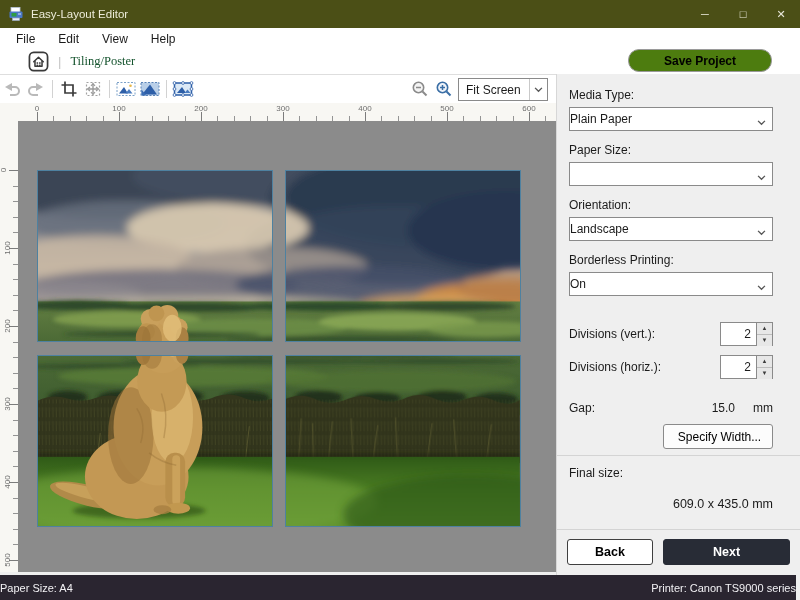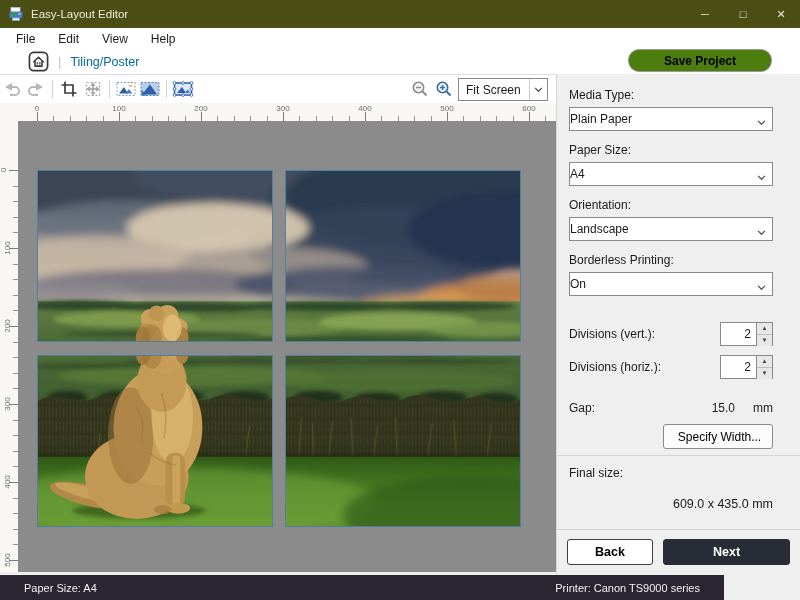--- a/index.html
+++ b/index.html
@@ -15,21 +15,21 @@
   .win-btn{width:38px;text-align:center;line-height:28px;font-size:11px;color:#e9e8da;}
   
   .chrome{position:absolute;left:0;top:28px;width:800px;height:75px;background:#ffffff;}
   .menubar{position:absolute;left:0;top:0;width:800px;height:21px;display:flex;
            align-items:center;padding-left:12px;}
   .menu-item{font-size:12px;margin-right:15px;padding:2px 4px;}
   .headerrow{position:absolute;left:0;top:21px;width:800px;height:25px;display:flex;
              align-items:center;border-bottom:1px solid #dedede;}
   .home-btn{margin-left:26px;width:24px;height:22px;display:flex;align-items:center;justify-content:center;}
   .crumb-sep{color:#c4c4c4;font-size:13px;margin:0 9px 0 8px;}
-  .crumb{font-size:12.5px;color:#0369a1;}
+  .crumb{font-size:12.5px;color:#14532d;font-family:Liberation Serif, serif;}
   .save-btn{position:absolute;top:21px;right:28px;width:144px;height:23px;background:#4d7c0f;
             border:1px solid #9a9a9a;border-radius:11px;font-weight:700;font-size:12px;
             font-family:"Liberation Sans",sans-serif;display:flex;align-items:center;justify-content:center;}
   .toolbar{position:absolute;left:0;top:47px;width:556px;height:28px;display:flex;align-items:center;}
   .tb-btn{width:24px;height:22px;display:flex;align-items:center;justify-content:center;}
   .tb-sep{width:1px;height:18px;background:#d2d2d2;margin:0 4px;}
   .zoom-select{position:absolute;left:458px;top:3px;width:88px;height:21px;background:#fff;
                border:1px solid #8a8a8a;display:flex;align-items:center;font-size:12px;}
   .zoom-select .val{padding-left:7px;flex:1;}
   .zoom-select .chev{width:17px;height:100%;border-left:1px solid #c9c9c9;display:flex;
@@ -81,23 +81,23 @@
   .p-div1{position:absolute;left:0;right:0;top:381px;height:1px;background:#d4d4d4;}
   .final-label{position:absolute;left:12px;top:392px;}
   .final-value{position:absolute;right:27px;top:423px;font-size:12.5px;}
   .p-div2{position:absolute;left:0;right:0;top:455px;height:1px;background:#d4d4d4;}
   .btn-row{position:absolute;left:10px;right:10px;top:465px;display:flex;gap:10px;height:26px;}
   .back-btn{width:86px;background:#fff;border:1px solid #3f3f3f;border-radius:3px;font-weight:700;
             font-size:12.5px;font-family:"Liberation Sans",sans-serif;}
   .next-btn{flex:1;background:#282c36;color:#fff;border:1px solid #282c36;border-radius:3px;
             font-weight:700;font-size:12.5px;font-family:"Liberation Sans",sans-serif;}
   
-  .statusbar{position:absolute;left:0;top:575px;width:724px;height:25px;background:#2a2530;
+  .statusbar{position:absolute;left:0;top:575px;width:796px;height:25px;background:#2a2530;
              color:#f2f1f4;font-size:11px;display:flex;align-items:center;
-             justify-content:space-between;padding:0 24px;box-sizing:border-box;}
+             justify-content:space-between;padding:0 0;box-sizing:border-box;}
   .hiddefs{position:absolute;width:0;height:0;}
 </style>
 </head>
 <body>
 
 <svg class="hiddefs" aria-hidden="true">
   <defs>
     <filter id="f9" x="-60%" y="-60%" width="220%" height="220%">
         <feGaussianBlur stdDeviation="9"></feGaussianBlur>
       </filter>
@@ -406,21 +406,20 @@
     <div class="select">
       <span class="val">Plain Paper</span>
       <span class="chev">
         <svg width="9" height="6" viewBox="0 0 10 7">
             <path d="M1 1l4 4 4-4" fill="none" stroke="#555" stroke-width="1.5"></path>
           </svg>
       </span>
     </div>
     <span class="plabel">Paper Size:</span>
     <div class="select">
-      <span class="val">A4</span>
       <span class="chev">
         <svg width="9" height="6" viewBox="0 0 10 7">
             <path d="M1 1l4 4 4-4" fill="none" stroke="#555" stroke-width="1.5"></path>
           </svg>
       </span>
     </div>
     <span class="plabel">Orientation:</span>
     <div class="select">
       <span class="val">Landscape</span>
       <span class="chev">

